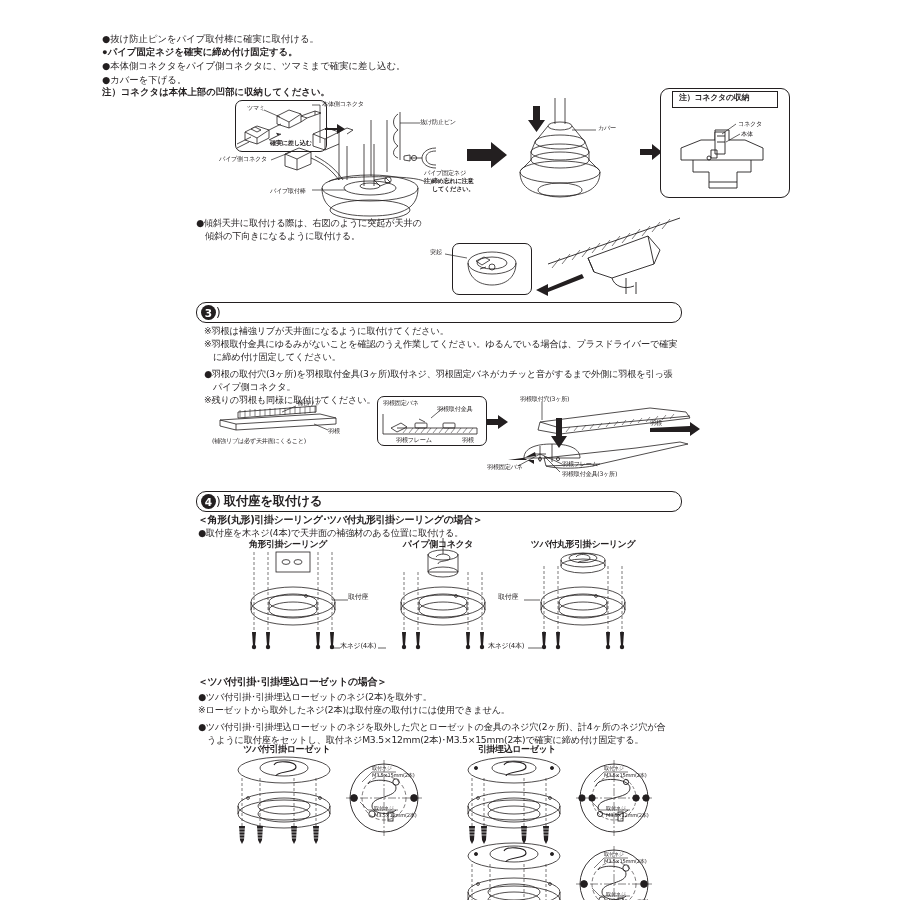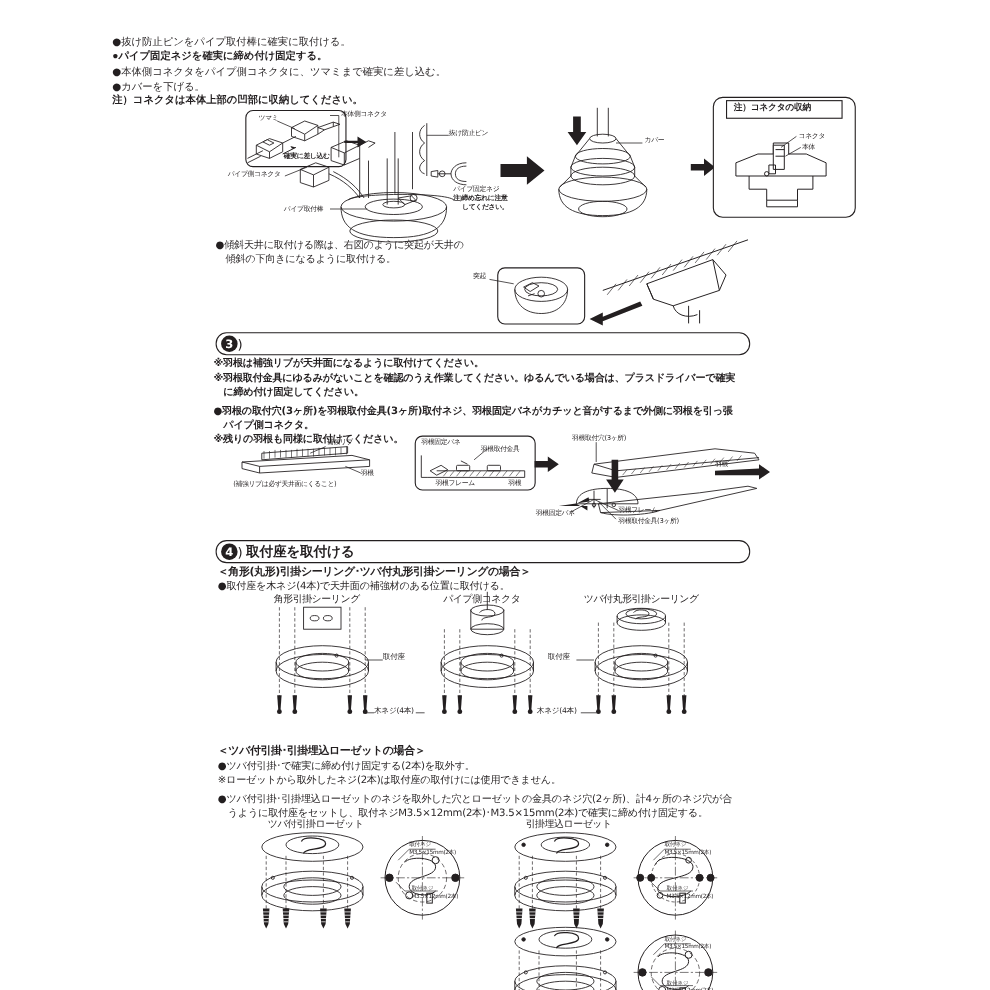--- a/index.html
+++ b/index.html
@@ -34,21 +34,21 @@
     background:#231f20;color:#fff;
     font-size:10.5px;font-weight:bold;
     display:flex;align-items:center;justify-content:center;
     margin-left:4px;flex:0 0 auto;
     font-family:"DejaVu Sans",sans-serif;
   }
   .sec-paren{font-size:12px;margin-left:0px;margin-right:3px;}
   .sec-title{font-size:12.5px;font-weight:bold;letter-spacing:-0.3px;}
 
   .subhead{font-size:10px;font-weight:bold;letter-spacing:-0.4px;}
-  .caption{font-size:9px;font-weight:normal;letter-spacing:-0.4px;text-align:center;}
+  .caption{font-size:9px;font-weight:bold;letter-spacing:-0.4px;text-align:center;}
 
   
   .lbl{font-size:6.2px;line-height:7.4px;letter-spacing:-0.3px;color:#231f20;white-space:pre;}
   .lbl7{font-size:7px;line-height:8.4px;letter-spacing:-0.3px;white-space:pre;}
 
   .boxed{
     position:absolute;border:1.1px solid #231f20;border-radius:7px;background:#fff;
   }
 
   svg{display:block;overflow:visible;}
@@ -61,21 +61,21 @@
 <div class="page">
 
   <div class="abs" style="left:102px;top:2px;width:420px;">
     <div class="bullet-line">●抜け防止ピンをパイプ取付棒に確実に取付ける。</div>
     <div class="bullet-line t-b">●パイプ固定ネジを確実に締め付け固定する。</div>
     <div class="bullet-line">●本体側コネクタをパイプ側コネクタに、ツマミまで確実に差し込む。</div>
     <div class="bullet-line">●カバーを下げる。</div>
     <div class="bullet-line t-b">注）コネクタは本体上部の凹部に収納してください。</div>
   </div>
 
-  <div class="abs" style="left:0;top:62px;width:792px;height:115px;">
+  <div class="abs" style="left:12px;top:62px;width:792px;height:115px;">
 
     <div class="boxed" style="left:223px;top:8px;width:90px;height:50px;"></div>
 
     <svg class="abs" style="left:223px;top:8px;" width="90" height="50">
       <g class="ln" stroke-width="0.8">
 
         <path d="M10 32 L22 26 L34 30 L34 38 L22 44 L10 40 Z"></path>
         <path d="M10 32 L22 38 L34 30"></path>
           <path d="M22 38 L22 44"></path>
         <path d="M16 29 L20 27 L26 30 L22 32 Z" fill="#fff"></path>
@@ -299,21 +299,21 @@
 
       <path class="fl" stroke="none" d="M52 58 L18 72 L18 68 L6 74 L18 80 L18 76 L54 62 Z"></path>
     </g>
   </svg>
 
   <div class="sec-head" style="left:196px;top:272px;width:484px;">
     <div class="sec-num">3</div>
     <span class="sec-paren">)</span>
   </div>
 
-  <div class="abs" style="left:194px;top:294px;width:484px;font-weight:bold;">
+  <div class="abs" style="left:204px;top:294px;width:484px;">
     <div class="t">※羽根は補強リブが天井面になるように取付けてください。</div>
     <div class="t">※羽根取付金具にゆるみがないことを確認のうえ作業してください。ゆるんでいる場合は、プラスドライバーで確実</div>
     <div class="t">　に締め付け固定してください。</div>
     <div class="t" style="margin-top:4px;">●羽根の取付穴(3ヶ所)を羽根取付金具(3ヶ所)取付ネジ、羽根固定バネがカチッと音がするまで外側に羽根を引っ張</div>
     <div class="t">　パイプ側コネクタ。</div>
     <div class="t">※残りの羽根も同様に取付けてください。</div>
   </div>
 
   <svg class="abs" style="left:212px;top:372px;" width="130" height="34">
     <g class="ln" stroke-width="0.8">
@@ -574,21 +574,21 @@
     <path class="ln" stroke-width="0.7" d="M0 4 L10 4"></path>
     <path class="ln" stroke-width="0.7" d="M48 4 L56 4"></path>
   </svg>
   <div class="abs lbl7" style="left:488px;top:612px;">木ネジ(4本)</div>
   <svg class="abs" style="left:528px;top:614px;" width="16" height="10">
     <path class="ln" stroke-width="0.7" d="M14 4 L0 4"></path>
   </svg>
 
   <div class="abs subhead" style="left:198px;top:645px;">＜ツバ付引掛･引掛埋込ローゼットの場合＞</div>
   <div class="abs" style="left:198px;top:660px;width:484px;">
-    <div class="t">●ツバ付引掛･で確実に締め付け固定する(2本)を取外す。</div>
+    <div class="t">●ツバ付引掛･引掛埋込ローゼットのネジ(2本)を取外す。</div>
     <div class="t">※ローゼットから取外したネジ(2本)は取付座の取付けには使用できません。</div>
     <div class="t" style="margin-top:4px;">●ツバ付引掛･引掛埋込ローゼットのネジを取外した穴とローゼットの金具のネジ穴(2ヶ所)、計4ヶ所のネジ穴が合</div>
     <div class="t">　うように取付座をセットし、取付ネジM3.5×12mm(2本)･M3.5×15mm(2本)で確実に締め付け固定する。</div>
   </div>
 
   <div class="abs caption" style="left:222px;top:713px;width:130px;">ツバ付引掛ローゼット</div>
   <div class="abs caption" style="left:452px;top:713px;width:130px;">引掛埋込ローゼット</div>
 
   <svg class="abs" style="left:228px;top:726px;" width="112" height="88">
     <g class="ln" stroke-width="0.8">

